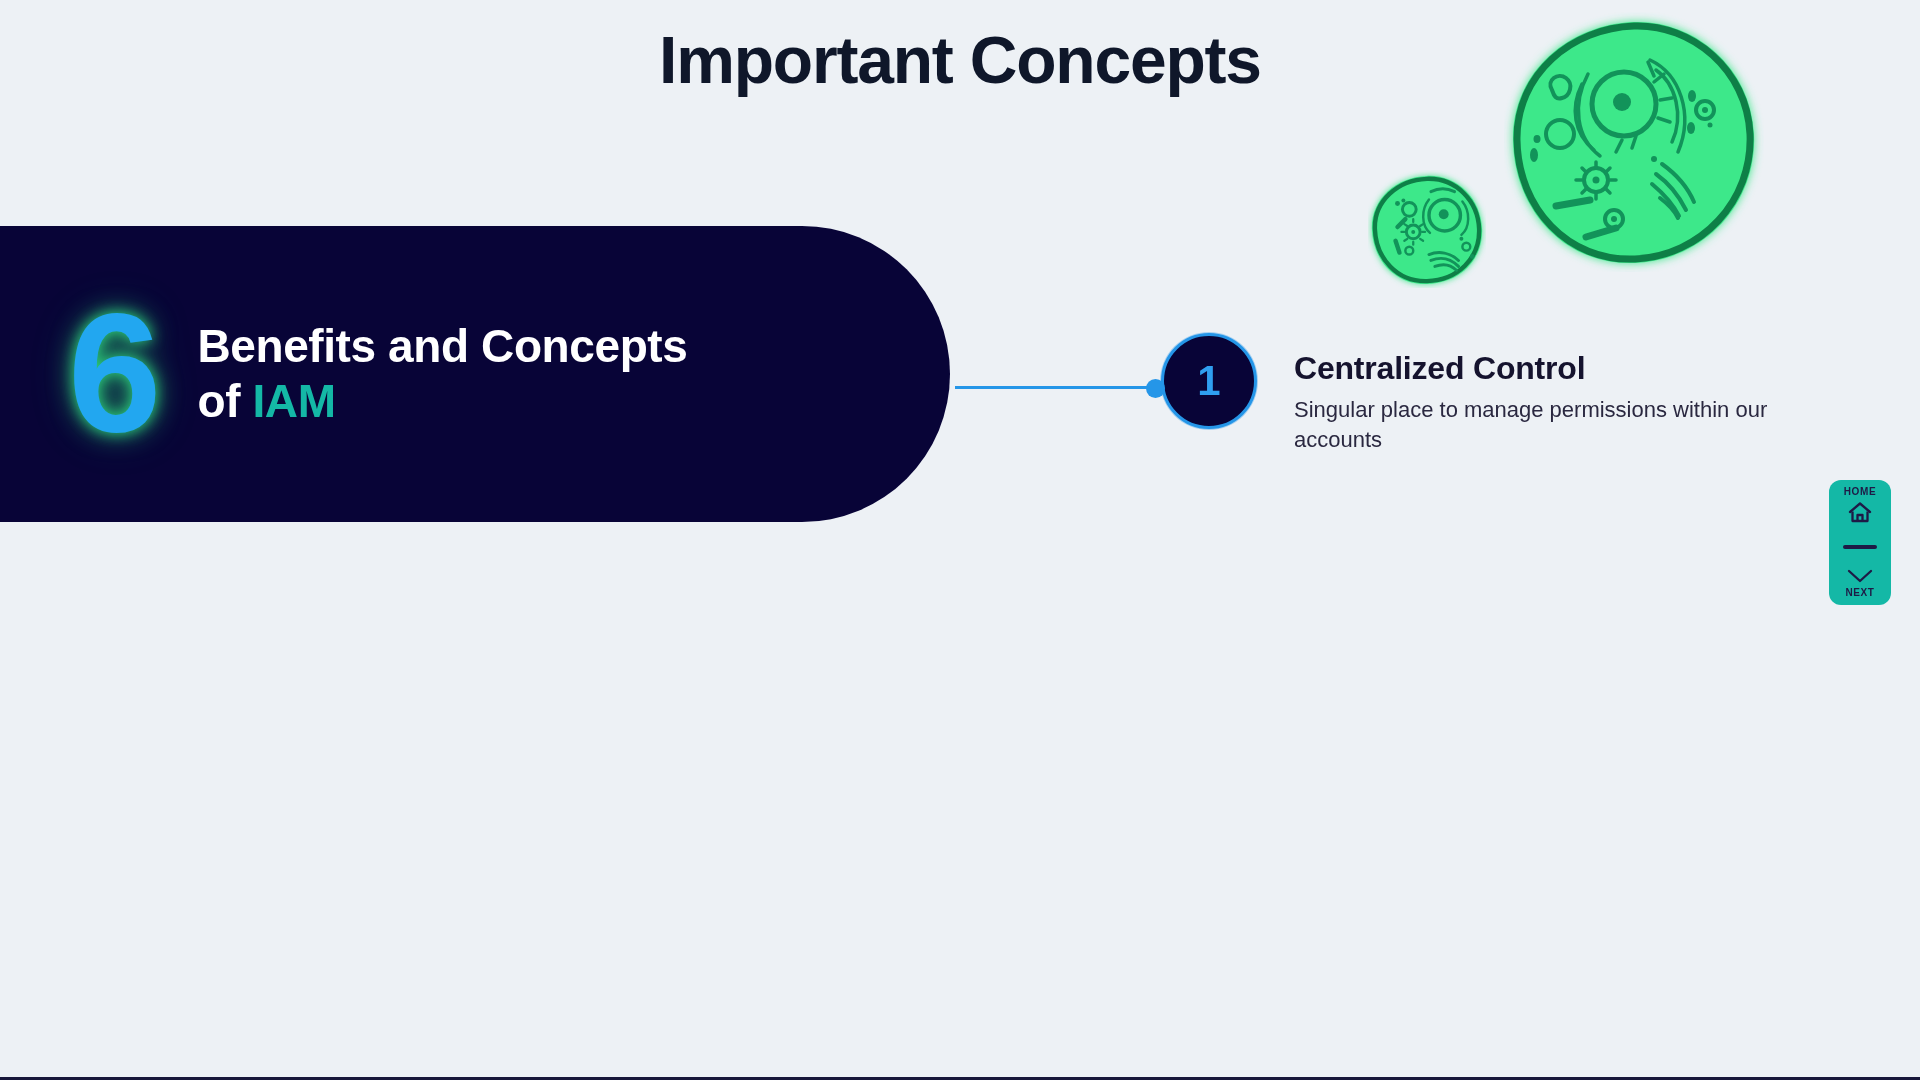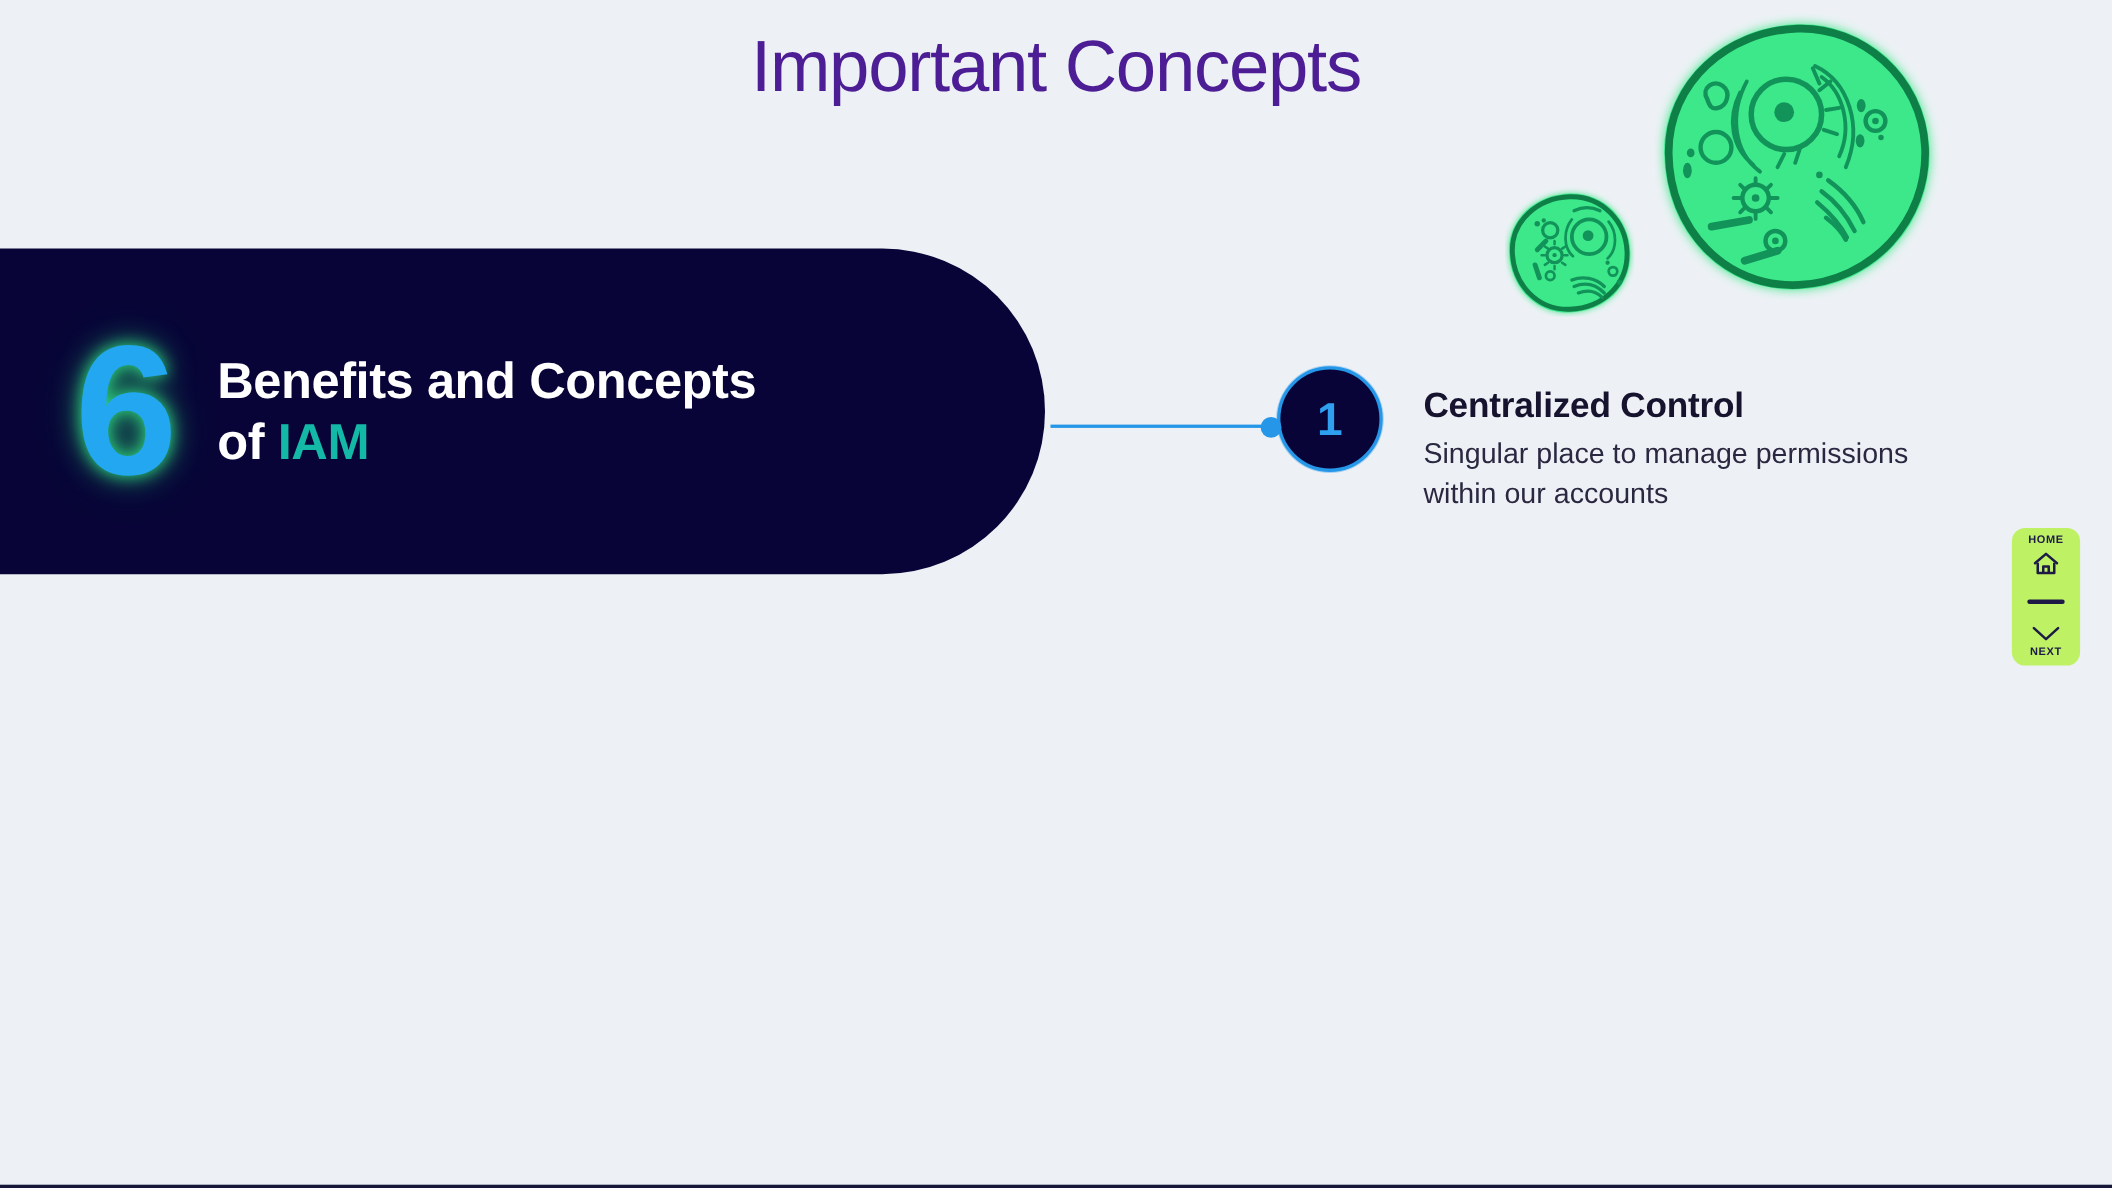--- a/index.html
+++ b/index.html
@@ -23,22 +23,22 @@
     position: absolute;
     top: 0; left: 0;
     width: 1920px;
     padding-top: 26px;
     text-align: center;
     z-index: 5;
   }
 
   .page-title {
     font-size: 66px;
-    font-weight: 400;
-    color: #4c1d95;
+    font-weight: 700;
+    color: #0f172a;
     letter-spacing: -1.2px;
     line-height: 1.05;
     font-stretch: condensed;
   }
 
   .page-subtitle {
     margin-top: 18px;
     font-size: 21px;
     font-weight: 700;
     letter-spacing: 1.1px;
@@ -169,34 +169,34 @@
   .node-title {
     font-size: 32px;
     font-weight: 700;
     color: #15132e;
     letter-spacing: -0.2px;
     font-stretch: condensed;
   }
 
   .node-desc {
     margin-top: 8px;
-    font-size: 26px;
+    font-size: 22px;
     line-height: 1.38;
     color: #2a2840;
     font-weight: 400;
   }
 
   
   .nav-widget {
     position: absolute;
     right: 29px;
     top: 480px;
     width: 62px;
     height: 125px;
-    background: #bef264;
+    background: #14b8a6;
     border-radius: 12px;
     display: flex;
     flex-direction: column;
     align-items: center;
     justify-content: space-between;
     padding: 7px 0 7px 0;
     z-index: 8;
   }
 
   .nav-label {

